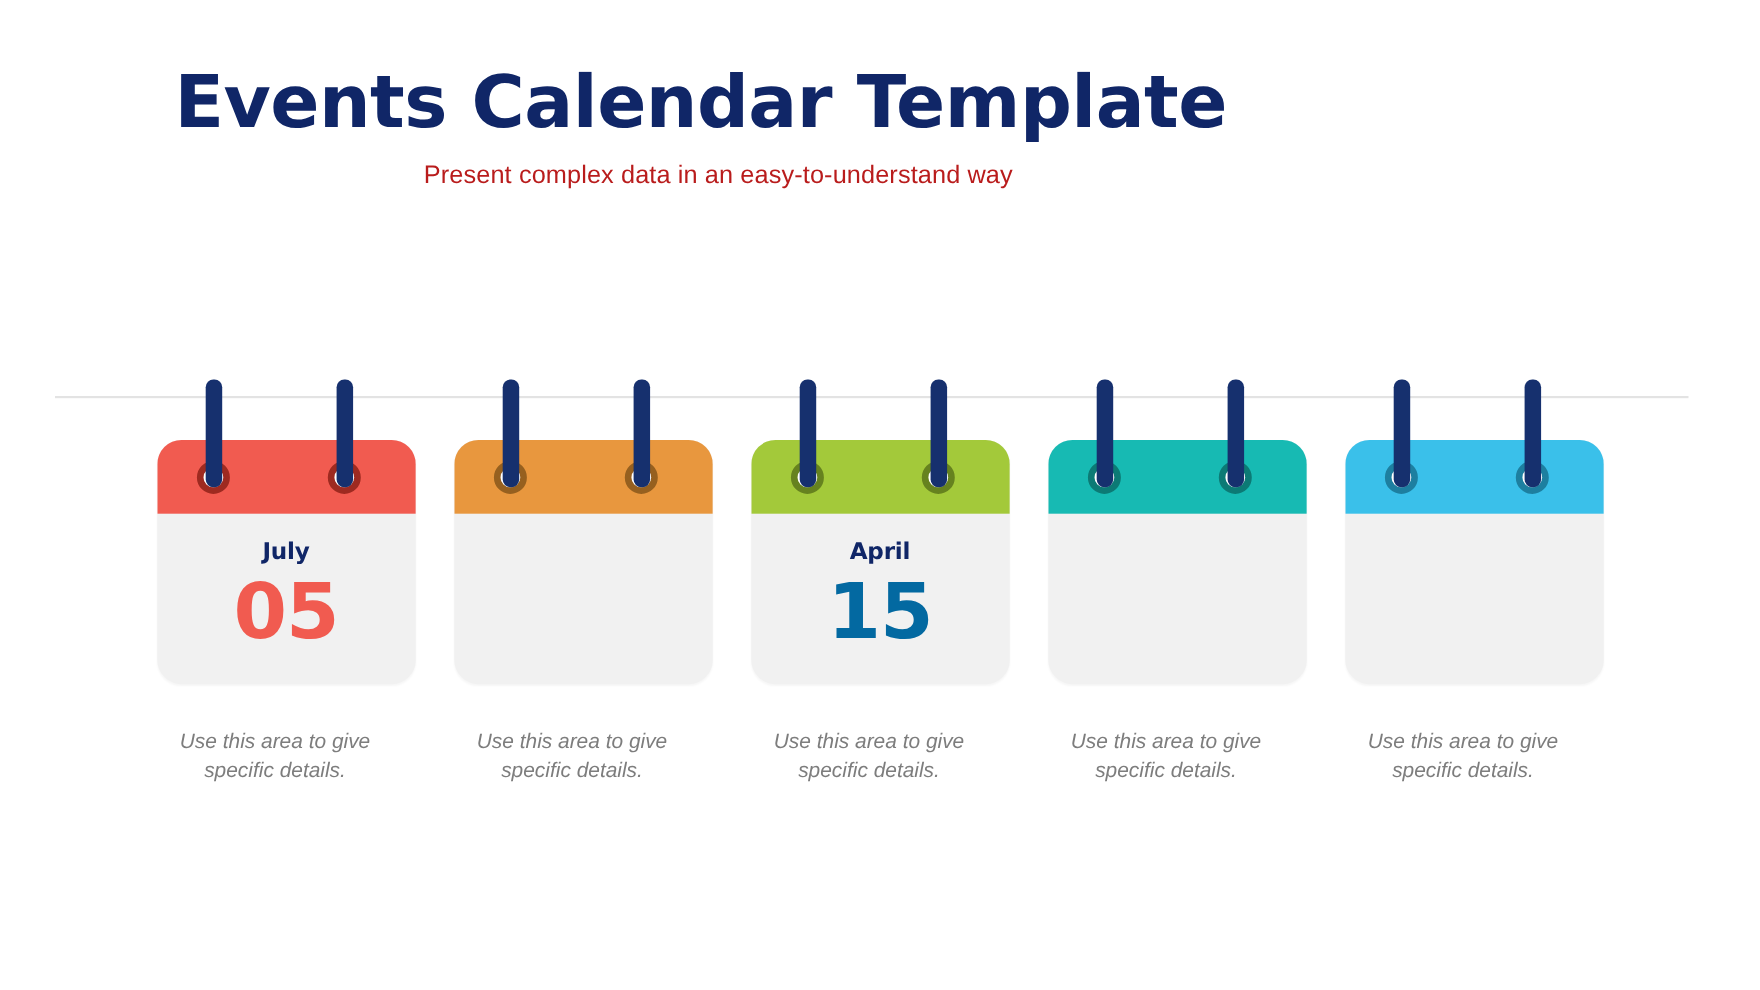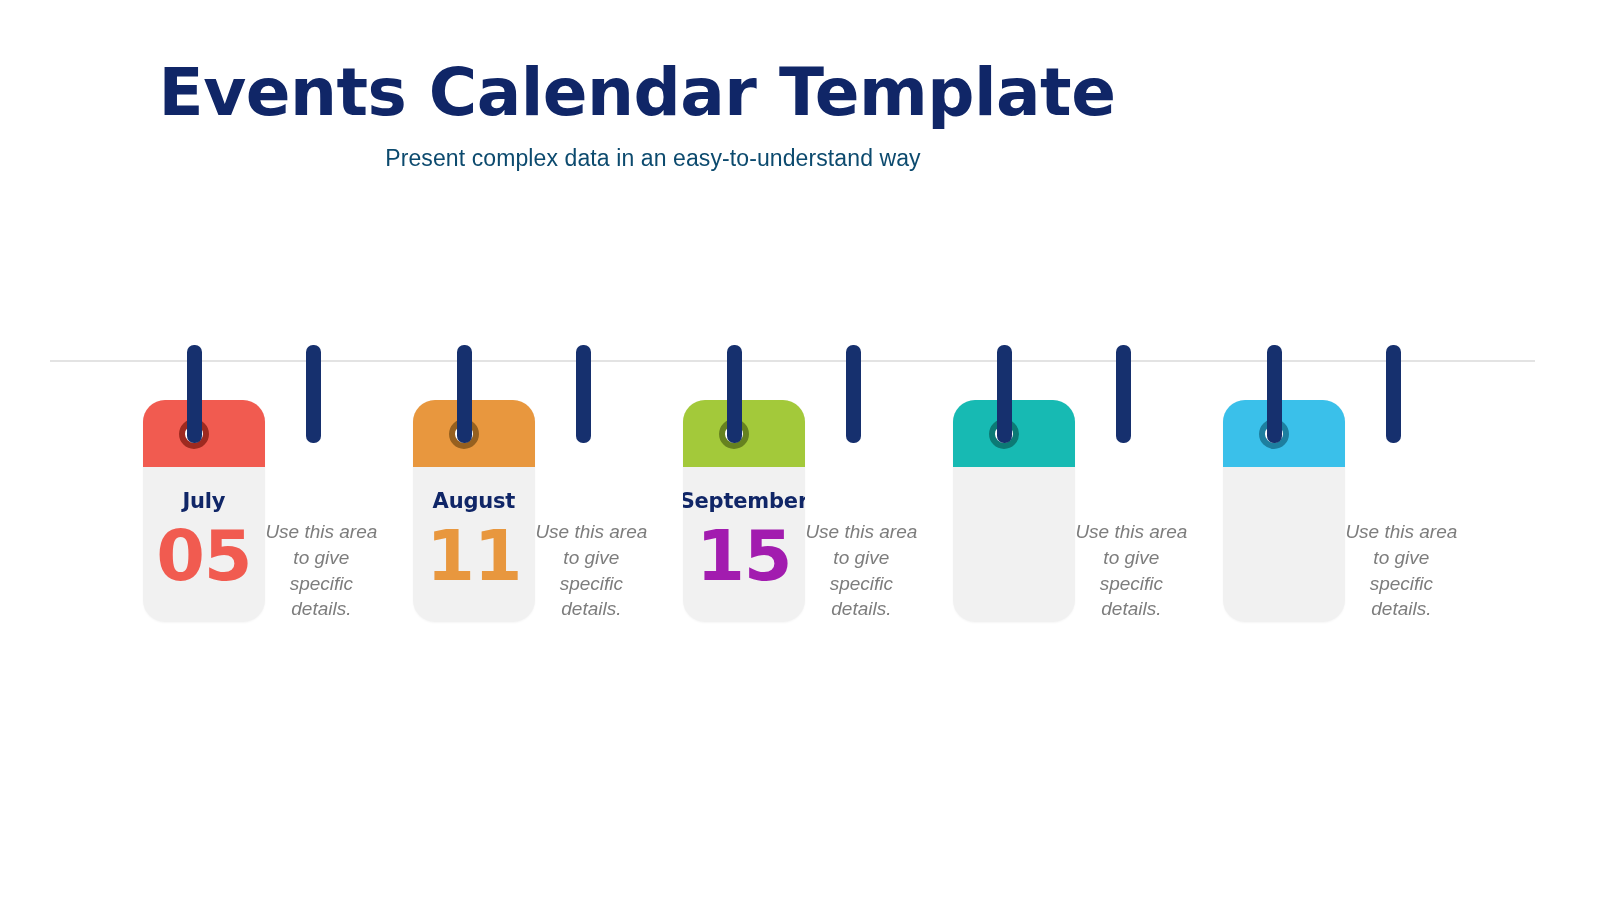--- a/index.html
+++ b/index.html
@@ -61,21 +61,22 @@
     display: flex;
     justify-content: center;
     align-items: flex-start;
     gap: 35px;
   }
 
   .calendar-item {
     width: 235px;
     position: relative;
     display: flex;
-    align-items: flex-end;
+    flex-direction: column;
+    align-items: flex-start;
   }
 
   
   .hangers {
     position: absolute;
     top: 0;
     left: 0;
     width: 235px;
     height: 100px;
     pointer-events: none;
@@ -157,21 +158,21 @@
     color: #7d7d7d;
     font-family: "Liberation Sans", sans-serif;
     font-style: italic;
   }
 </style>
 </head>
 <body>
 
 <div class="header">
   <h1 class="page-title" style="color: rgb(16, 38, 103);">Events Calendar Template</h1>
-  <p class="page-subtitle" style="color: #0c4a6e; margin-left: 32px;">Present complex data in an easy-to-understand way</p>
+  <p class="page-subtitle" style="color: #b91c1c; margin-left: 32px;">Present complex data in an easy-to-understand way</p>
 </div>
 
 <div class="rod" style="background: rgb(227, 227, 227);"></div>
 
 <div class="calendar-row" id="calendar-row">
     <div class="calendar-item">
     <div class="hangers">
       <div class="hanger left"></div>
       <div class="hanger right"></div>
     </div>
@@ -190,40 +191,36 @@
     <div class="calendar-item">
     <div class="hangers">
       <div class="hanger left"></div>
       <div class="hanger right"></div>
     </div>
     <div class="calendar-card">
       <div class="card-header" style="background: rgb(232, 151, 62);">
         <div class="ring left" style="border-color: rgb(150, 96, 31);"></div>
         <div class="ring right" style="border-color: rgb(150, 96, 31);"></div>
       </div>
-      <div class="card-body">
-        <div class="month-label">August</div>
-        <div class="day-number" style="color: rgb(232, 151, 62);">11</div>
-      </div>
     </div>
     <div class="caption">Use this area to give specific details.</div>
   </div>
     <div class="calendar-item">
     <div class="hangers">
       <div class="hanger left"></div>
       <div class="hanger right"></div>
     </div>
     <div class="calendar-card">
       <div class="card-header" style="background: rgb(163, 201, 58);">
         <div class="ring left" style="border-color: rgb(102, 130, 31);"></div>
         <div class="ring right" style="border-color: rgb(102, 130, 31);"></div>
       </div>
       <div class="card-body">
-        <div class="month-label">September</div>
-        <div class="day-number" style="color: #a21caf;">15</div>
+        <div class="month-label">April</div>
+        <div class="day-number" style="color: #0369a1;">15</div>
       </div>
     </div>
     <div class="caption">Use this area to give specific details.</div>
   </div>
     <div class="calendar-item">
     <div class="hangers">
       <div class="hanger left"></div>
       <div class="hanger right"></div>
     </div>
     <div class="calendar-card">

